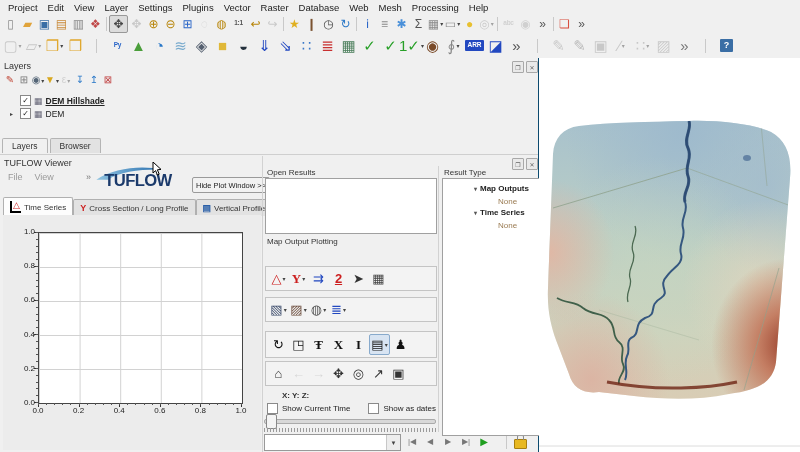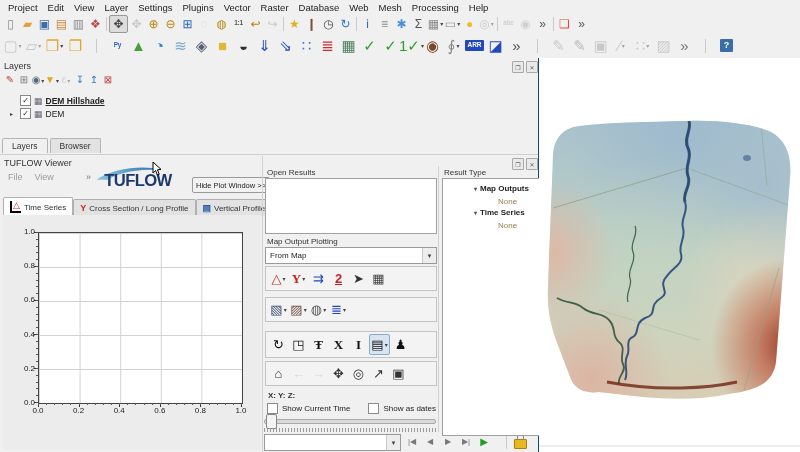--- a/index.html
+++ b/index.html
@@ -473,24 +473,20 @@
           <span class="ticklbl">0.0</span>
         </div>
     </div>
 
     <div class="abs vrule" style="left:262px;top:98px;height:296px;"></div>
 
     <div class="abs sec-label" style="left:267px;top:110px;">Open Results</div>
     <div class="abs listbox" style="left:265px;top:120px;width:170px;height:54px;"></div>
 
     <div class="abs sec-label" style="left:267px;top:179px;">Map Output Plotting</div>
-    <div class="abs combo" style="left:265px;top:189px;width:170px;height:15px;">
-      <span class="cval">From Map</span>
-      <span class="carrow">▼</span>
-    </div>
 
     <div class="abs pgroup" style="left:265px;top:208px;width:164px;">
 
     <span class="tb-icon dd">
           <span class="glyph" style="color: rgb(204, 32, 32);">△</span>
         </span>
         <span class="tb-icon dd txtb">
           <span class="glyph" style="color: rgb(204, 32, 32);">Y</span>
         </span>
         <span class="tb-icon">
@@ -563,21 +559,21 @@
           <span class="glyph" style="color: rgb(51, 51, 51);">◎</span>
         </span>
         <span class="tb-icon">
           <span class="glyph" style="color: rgb(51, 51, 51);">↗</span>
         </span>
         <span class="tb-icon">
           <span class="glyph" style="color: rgb(51, 51, 51);">▣</span>
         </span>
       </div>
 
-    <div class="abs sec-label" style="left:268px;top:333px;font-weight:bold;">X: Y: Z:</div>
+    <div class="abs sec-label" style="left:282px;top:333px;font-weight:bold;">X: Y: Z:</div>
 
     <div class="abs" style="left:267px;top:345px;display:flex;gap:18px;">
 
     <label class="chk">
         <span class="box"></span>
         <span class="glyph">Show Current Time</span>
       </label>
         <label class="chk">
         <span class="box"></span>
         <span class="glyph">Show as dates</span>

